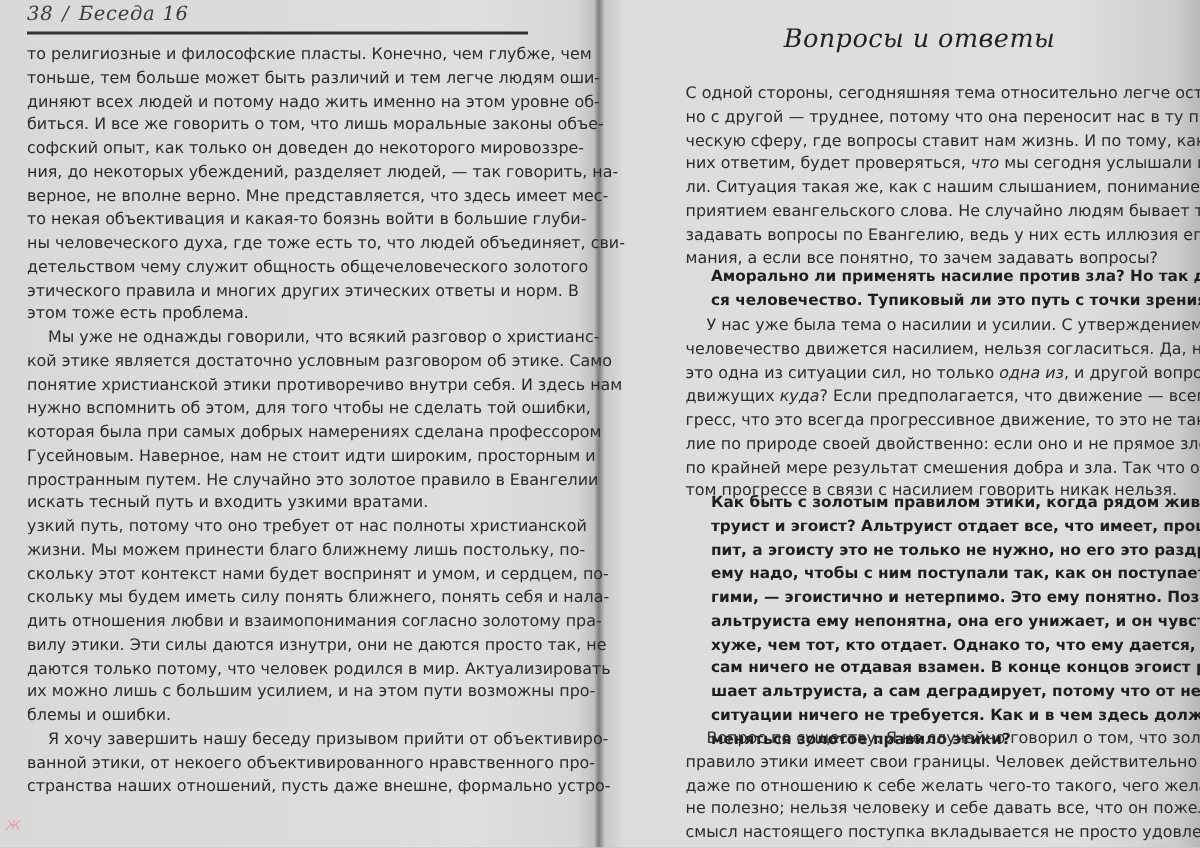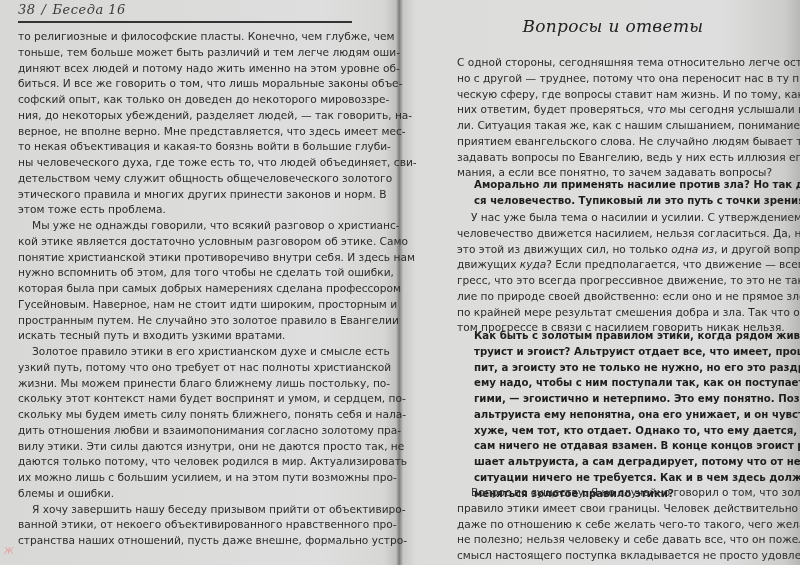--- a/index.html
+++ b/index.html
@@ -67,31 +67,30 @@
         <span class="line">то религиозные и философские пласты. Конечно, чем глубже, чем</span>
         <span class="line">тоньше, тем больше может быть различий и тем легче людям оши-</span>
         <span class="line">диняют всех людей и потому надо жить именно на этом уровне об-</span>
         <span class="line">биться. И все же говорить о том, что лишь моральные законы объе-</span>
         <span class="line">софский опыт, как только он доведен до некоторого мировоззре-</span>
         <span class="line">ния, до некоторых убеждений, разделяет людей, — так говорить, на-</span>
         <span class="line">верное, не вполне верно. Мне представляется, что здесь имеет мес-</span>
         <span class="line">то некая объективация и какая-то боязнь войти в большие глуби-</span>
         <span class="line">ны человеческого духа, где тоже есть то, что людей объединяет, сви-</span>
         <span class="line">детельством чему служит общность общечеловеческого золотого</span>
-        <span class="line">этического правила и многих других принести законов и норм. В</span>
+        <span class="line">этического правила и многих других этических ответы и норм. В</span>
         <span class="line last">этом тоже есть проблема.</span>
         <span class="line indent">Мы уже не однажды говорили, что всякий разговор о христианс-</span>
         <span class="line">кой этике является достаточно условным разговором об этике. Само</span>
         <span class="line">понятие христианской этики противоречиво внутри себя. И здесь нам</span>
         <span class="line">нужно вспомнить об этом, для того чтобы не сделать той ошибки,</span>
         <span class="line">которая была при самых добрых намерениях сделана профессором</span>
         <span class="line">Гусейновым. Наверное, нам не стоит идти широким, просторным и</span>
         <span class="line">пространным путем. Не случайно это золотое правило в Евангелии</span>
         <span class="line last">искать тесный путь и входить узкими вратами.</span>
-        <span class="line indent">Золотое правило этики в его христианском духе и смысле есть</span>
         <span class="line">узкий путь, потому что оно требует от нас полноты христианской</span>
         <span class="line">жизни. Мы можем принести благо ближнему лишь постольку, по-</span>
         <span class="line">скольку этот контекст нами будет воспринят и умом, и сердцем, по-</span>
         <span class="line">скольку мы будем иметь силу понять ближнего, понять себя и нала-</span>
         <span class="line">дить отношения любви и взаимопонимания согласно золотому пра-</span>
         <span class="line">вилу этики. Эти силы даются изнутри, они не даются просто так, не</span>
         <span class="line">даются только потому, что человек родился в мир. Актуализировать</span>
         <span class="line">их можно лишь с большим усилием, и на этом пути возможны про-</span>
         <span class="line last">блемы и ошибки.</span>
         <span class="line indent">Я хочу завершить нашу беседу призывом прийти от объективиро-</span>
@@ -113,21 +112,21 @@
         <span class="line">задавать вопросы по Евангелию, ведь у них есть иллюзия его пони-</span>
         <span class="line last">мания, а если все понятно, то зачем задавать вопросы?</span>
       </div>
     <div class="text q q1" id="r-q1">
         <span class="line">Аморально ли применять насилие против зла? Но так движет-</span>
         <span class="line last">ся человечество. Тупиковый ли это путь с точки зрения морали?</span>
       </div>
     <div class="text p2" id="r-a1">
         <span class="line indent">У нас уже была тема о насилии и усилии. С утверждением, что</span>
         <span class="line">человечество движется насилием, нельзя согласиться. Да, насилие —</span>
-        <span class="line"><span>это этой из движущих сил, но только </span><span class="it">одна из</span><span>, и другой вопрос —</span></span>
+        <span class="line"><span>это одна из ситуации сил, но только </span><span class="it">одна из</span><span>, и другой вопрос —</span></span>
         <span class="line"><span>движущих </span><span class="it">куда</span><span>? Если предполагается, что движение — всегда про-</span></span>
         <span class="line">гресс, что это всегда прогрессивное движение, то это не так. Наси-</span>
         <span class="line">лие по природе своей двойственно: если оно и не прямое зло, то</span>
         <span class="line">по крайней мере результат смешения добра и зла. Так что о чис-</span>
         <span class="line last">том прогрессе в связи с насилием говорить никак нельзя.</span>
       </div>
     <div class="text q q2" id="r-q2">
         <span class="line">Как быть с золотым правилом этики, когда рядом живут аль-</span>
         <span class="line">труист и эгоист? Альтруист отдает все, что имеет, прощает и тер-</span>
         <span class="line">пит, а эгоисту это не только не нужно, но его это раздражает,</span>

